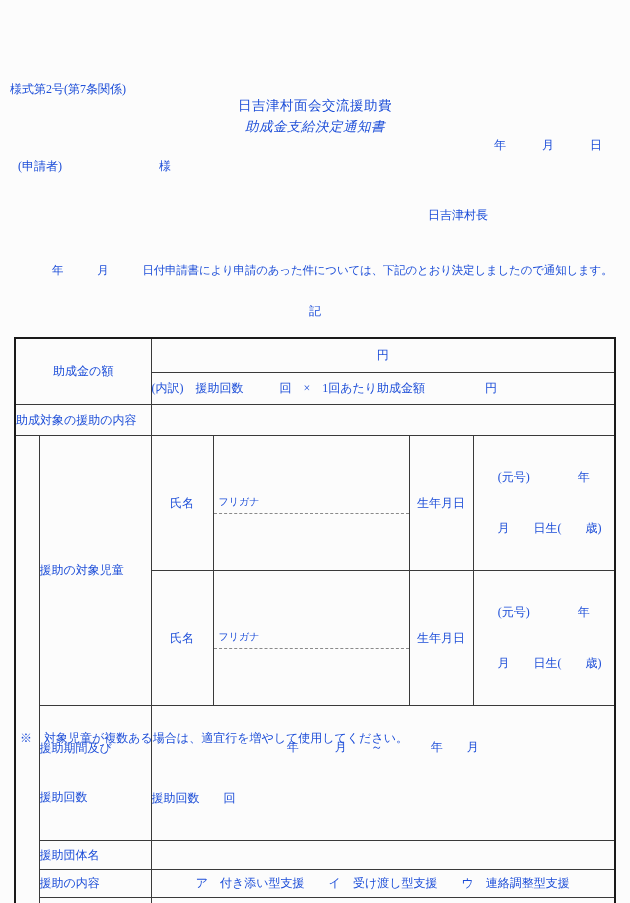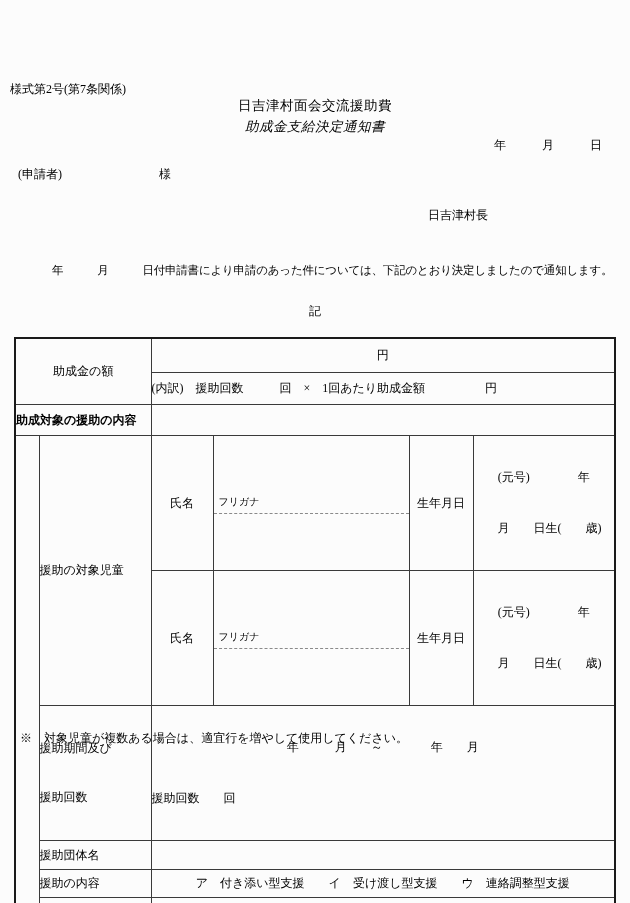--- a/index.html
+++ b/index.html
@@ -1,18 +1,18 @@
 <!DOCTYPE html>
 <html><head>
 <meta charset="utf-8">
 <style>
   html,body{margin:0;padding:0;background:#e8e8e8;}
   .page{
     position:relative;width:630px;height:903px;margin:0 auto;
-    background:#fcfcfc;color:#000000;
+    background:#fcfcfc;color:#1d4ed8;
     font-family:"Liberation Serif","DejaVu Serif",serif;
     font-size:12px;overflow:hidden;
   }
   .abs{position:absolute;white-space:pre;}
   .center{left:0;right:0;text-align:center;}
   .title{font-size:13.5px;letter-spacing:0.5px;}
   .sentence{font-size:11.5px;letter-spacing:-0.2px;}
 
   table.form{
     position:absolute;left:14px;top:337px;width:600px;
@@ -22,21 +22,21 @@
   table.form td{
     border:1px solid #3a3a3a;
     padding:0;vertical-align:middle;
     font-size:12px;line-height:16px;white-space:pre;
     overflow:hidden;
   }
   td.lbl{padding-left:7px;text-align:left;}
   td.ctr{text-align:center;}
   td.yen-cell{text-align:center;padding-right:68px;}
   td.breakdown{padding-left:7px;}
-  td.sect{padding-left:8px;border-bottom-style:none;font-weight:bold;}
+  td.sect{padding-left:8px;border-bottom-style:none;}
   td.strip{border-top-style:none;}
   td.furi{vertical-align:top;}
   .furi-top{
     height:21px;line-height:20px;border-bottom:1px dashed #8a8a8a;
     font-size:10px;padding-left:5px;
   }
   td.era{padding-left:6px;}
   td.era .l1,.period-val .l1{line-height:19px;text-align:center;}
   td.era .l2,.period-val .l2{line-height:19px;}
   td.period-lbl{padding-left:7px;}
@@ -50,21 +50,21 @@
 
 <div class="page">
 
   <div class="abs" style="left:10px;top:81px;">様式第2号(第7条関係)</div>
 
   <div class="abs center title" style="top:97px;">日吉津村面会交流援助費</div>
   <div class="abs center title" style="top:118px;font-style:italic;">助成金支給決定通知書</div>
 
   <div class="abs" style="right:28px;top:137px;">年　　　月　　　日</div>
 
-  <div class="abs" style="left:18px;top:166px;"><span>(申請者)</span><span style="margin-left:97px;">様</span></div>
+  <div class="abs" style="left:18px;top:158px;"><span>(申請者)</span><span style="margin-left:97px;">様</span></div>
 
   <div class="abs" style="left:428px;top:207px;">日吉津村長</div>
 
   <div class="abs sentence" style="left:52px;top:263px;">年　　　月　　　日付申請書により申請のあった件については、下記のとおり決定しましたので通知します。</div>
 
   <div class="abs center" style="top:303px;">記</div>
 
   <table class="form">
     <colgroup>
       <col style="width:24px">

